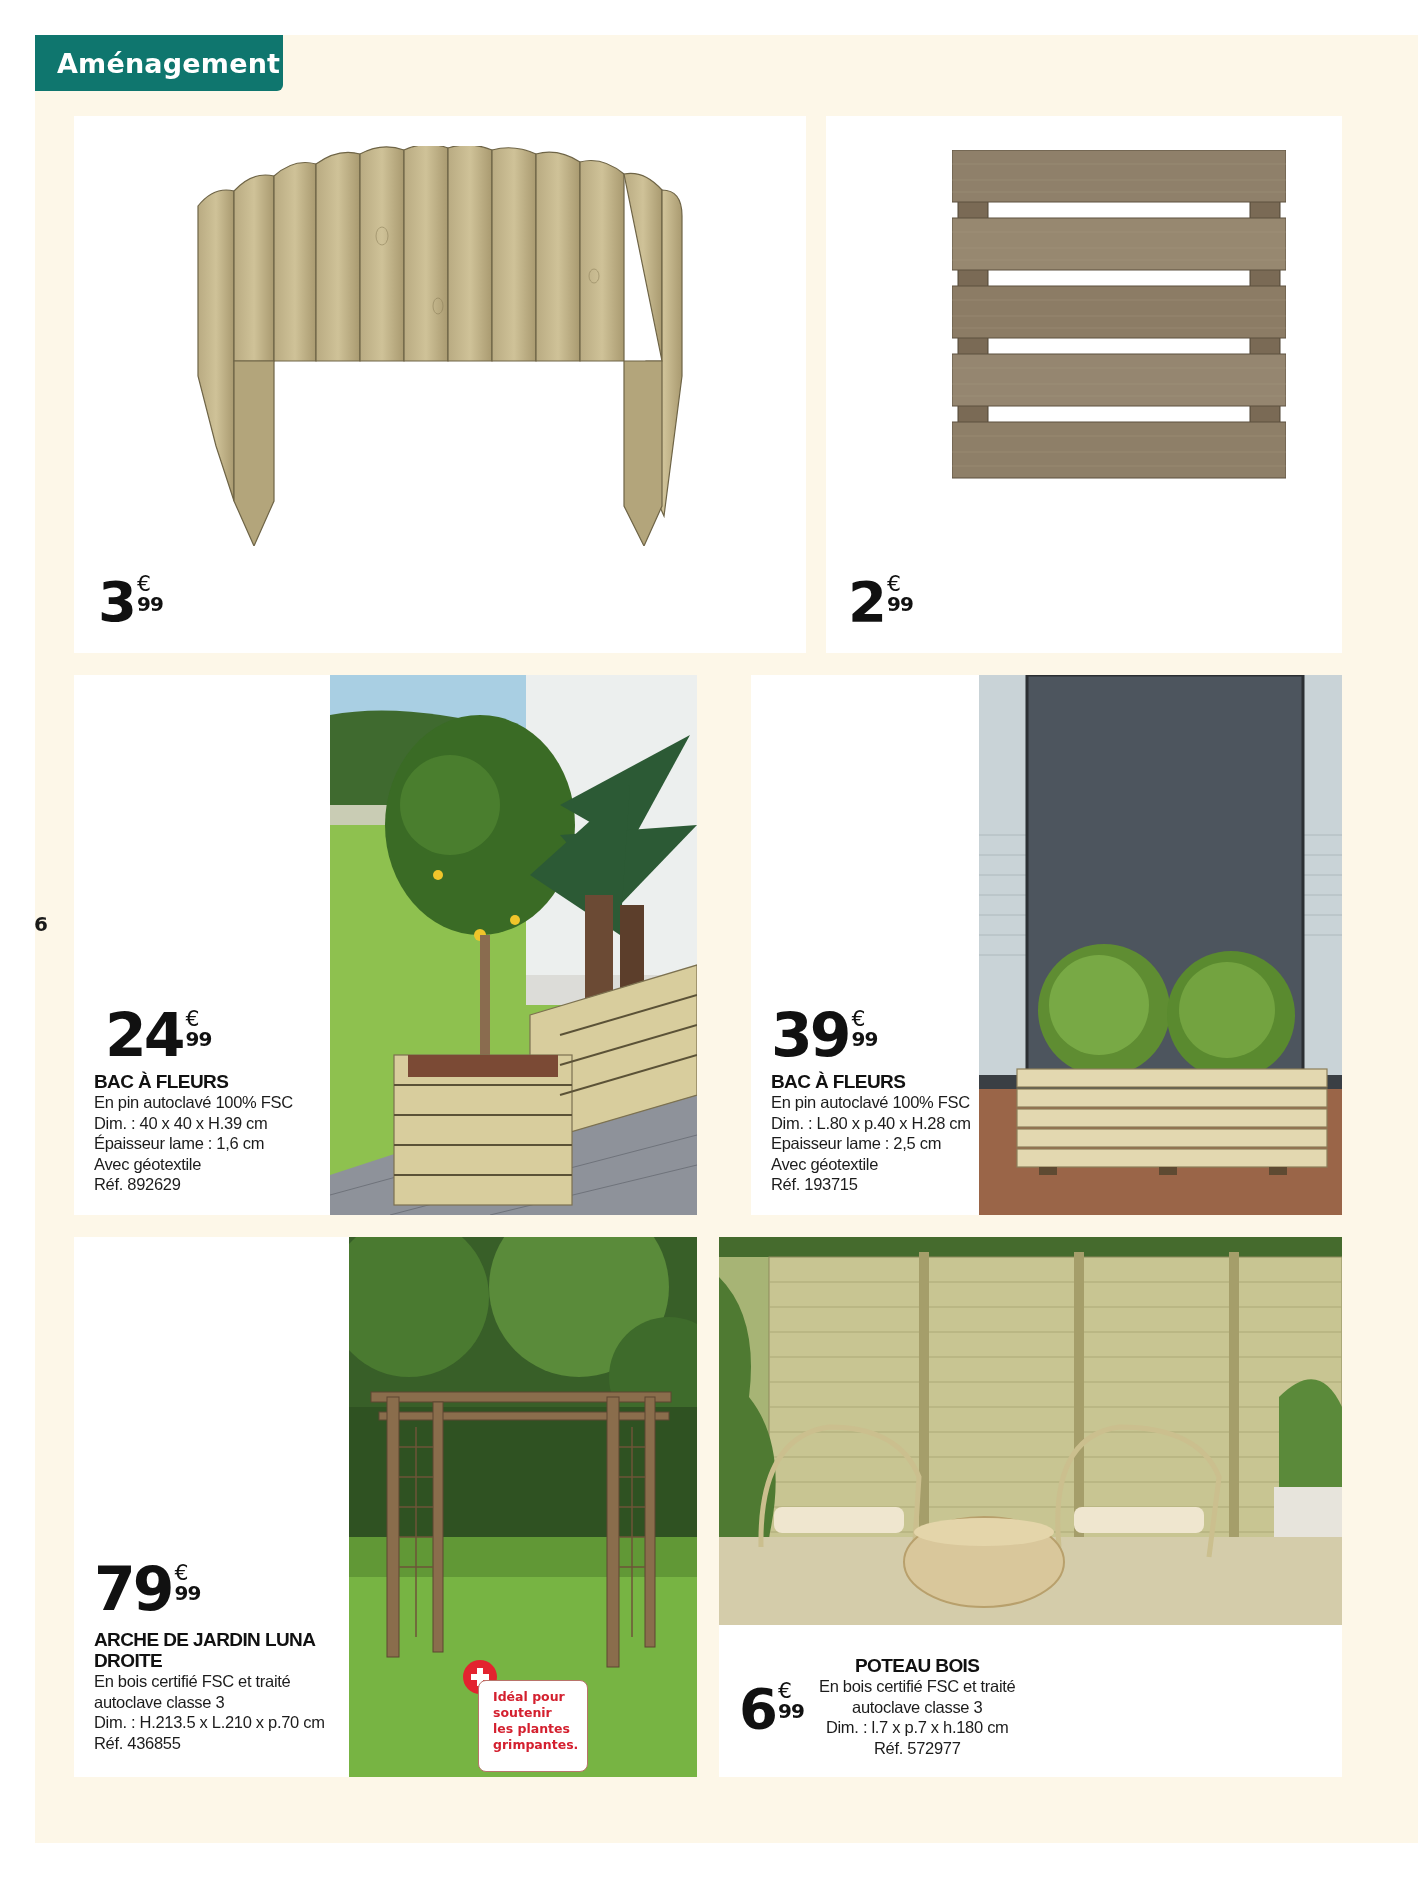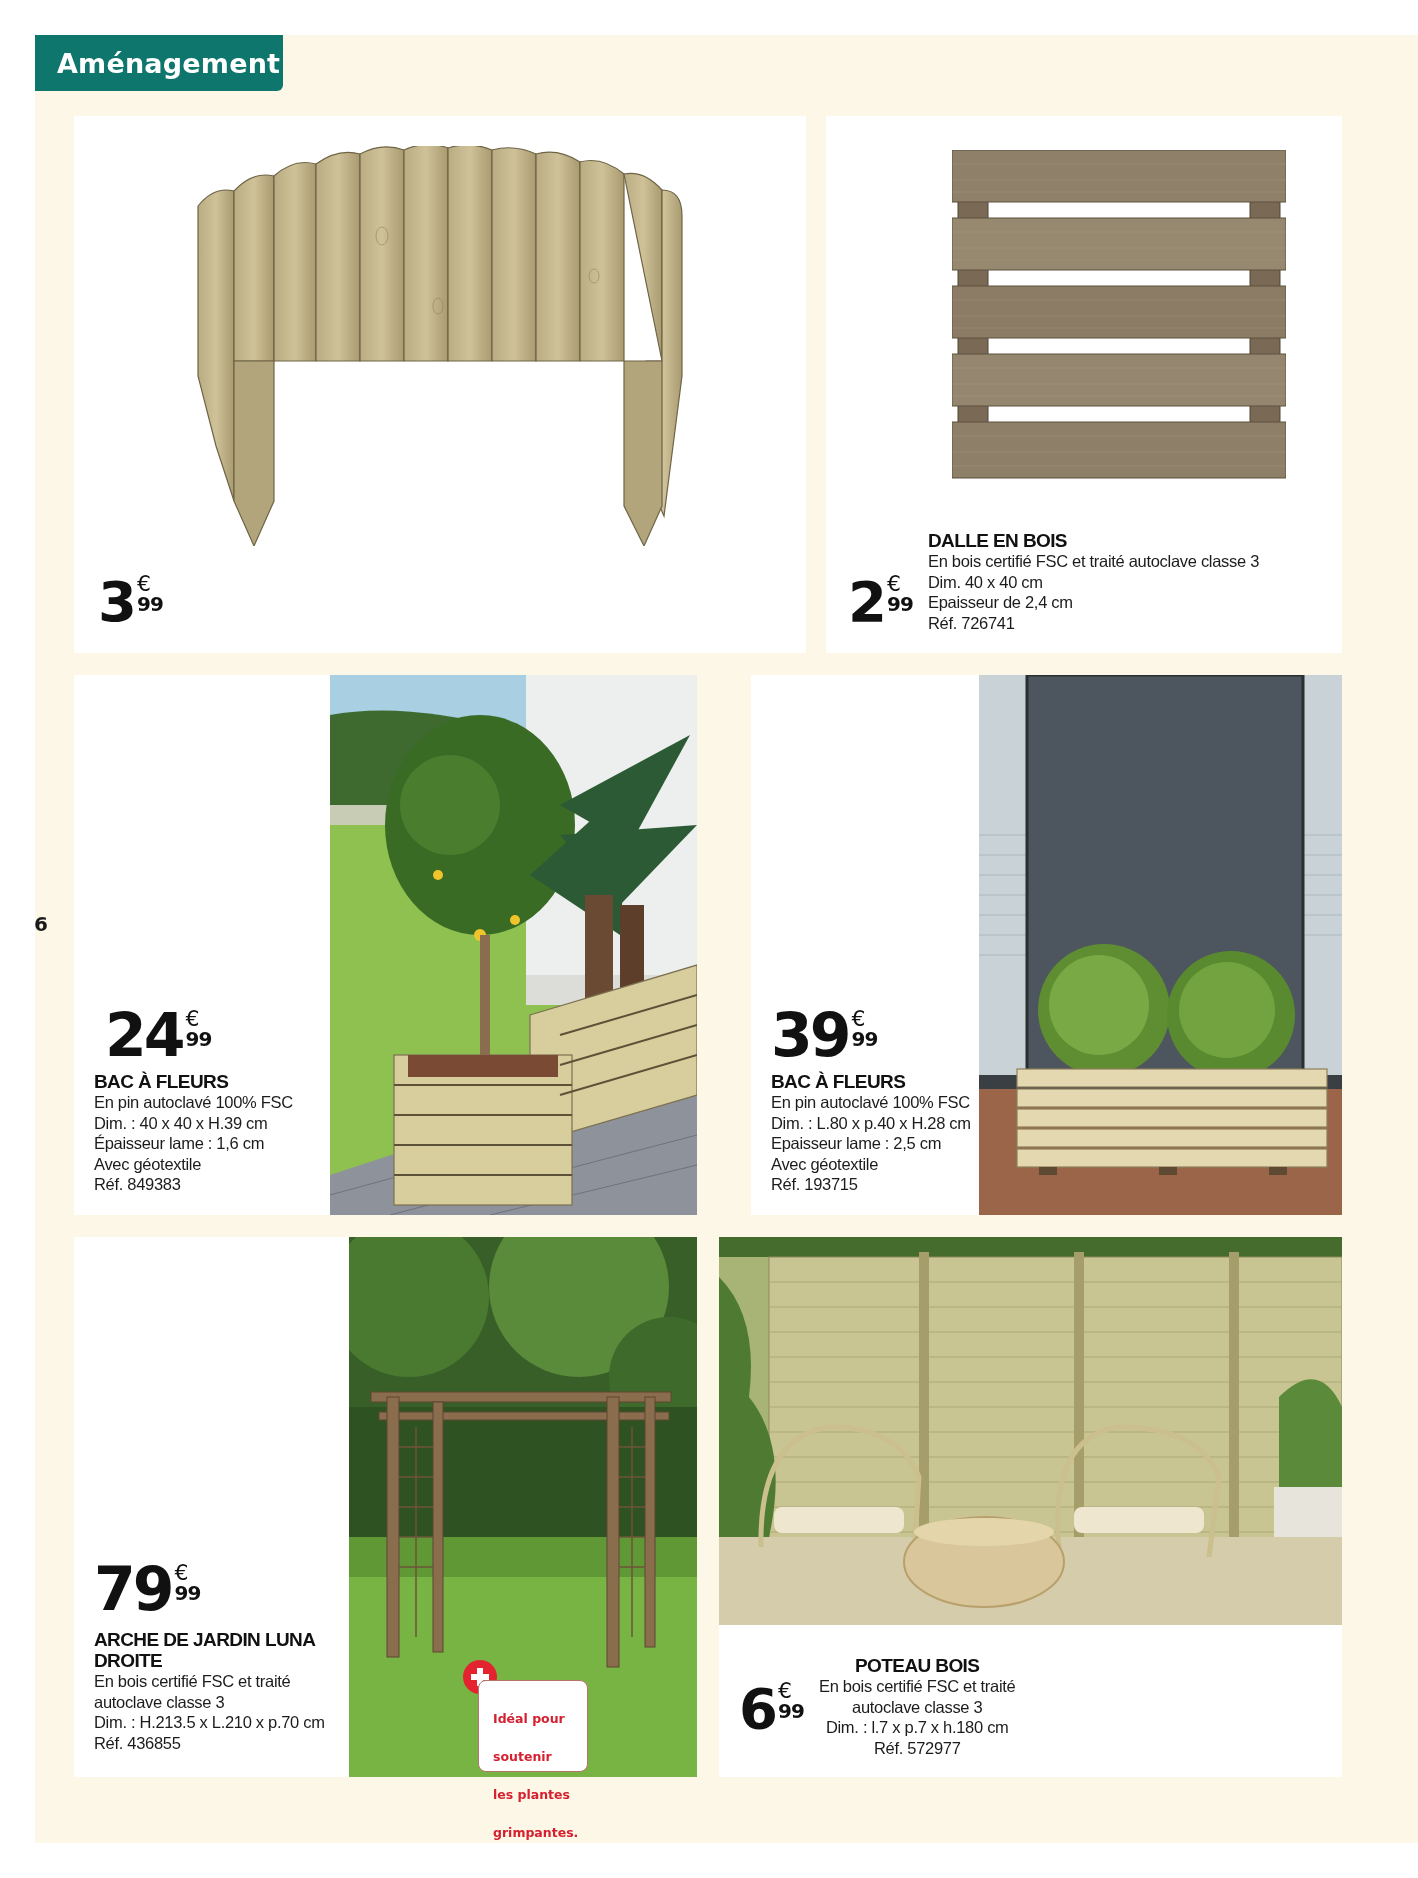--- a/index.html
+++ b/index.html
@@ -17,21 +17,21 @@
   .title { font-family: "Liberation Sans", sans-serif; font-weight: bold; font-size: 19px; letter-spacing: -0.6px; line-height: 21px; text-transform: uppercase; color: #111; }
   .desc { font-family: "Liberation Sans", sans-serif; font-size: 16.5px; line-height: 20.5px; color: #1c1c1c; letter-spacing: -0.3px; }
 
   .price { position: absolute; display: flex; align-items: flex-start; }
   .price .int { font-family: "DejaVu Sans", sans-serif; font-weight: bold; color: #111; letter-spacing: -3px; line-height: 1; }
   .price .side { display: flex; flex-direction: column; align-items: flex-start; margin-left: 3px; }
   .price .cur { font-family: "DejaVu Sans", sans-serif; font-size: 22px; line-height: 20px; color: #111; }
   .price .dec { font-family: "DejaVu Sans", sans-serif; font-weight: bold; font-size: 20px; line-height: 20px; color: #111; letter-spacing: -1px; }
 
   .callout { position: absolute; left: 478px; top: 1680px; width: 110px; height: 92px; background: #fff; border: 1.5px solid #b8746a; border-radius: 8px; padding: 8px 8px 0 14px; }
-  .callout span { display: block; color: #d4202f; font-family: "DejaVu Sans", sans-serif; font-weight: bold; font-size: 12.5px; line-height: 16px; margin-top: 22px; }
+  .callout span { display: block; color: #d4202f; font-family: "DejaVu Sans", sans-serif; font-weight: bold; font-size: 12.5px; line-height: 16px; }
   .plus-badge { position: absolute; left: 463px; top: 1660px; width: 34px; height: 34px; border-radius: 50%; background: #e3232f; display: flex; align-items: center; justify-content: center; }
 </style>
 </head>
 <body>
 
 <div class="page-bg"></div>
 
 <div class="section-tag">
   <span>Aménagement</span>
 </div>
@@ -110,44 +110,37 @@
         <line x1="0" y1="316" x2="334" y2="316"></line>
     </g>
   </svg>
   <div class="price" style="left:22px; top:458px;">
     <span class="int" style="font-size:56px;">2</span>
     <span class="side">
       <span class="cur">€</span>
       <span class="dec">99</span>
     </span>
   </div>
-  <div style="position:absolute; left:102px; top:414px;">
-    <div class="title">DALLE EN BOIS</div>
-    <div class="desc">En bois certifié FSC et traité autoclave classe 3</div>
-    <div class="desc">Dim. 40 x 40 cm</div>
-    <div class="desc">Epaisseur de 2,4 cm</div>
-    <div class="desc">Réf. 726741</div>
-  </div>
 </div>
 
 <div class="card" style="left:74px; top:675px; width:256px; height:540px;">
   <div class="price" style="left:31px; top:330px;">
     <span class="int" style="font-size:60px;">24</span>
     <span class="side" style="margin-top:4px;">
       <span class="cur">€</span>
       <span class="dec">99</span>
     </span>
   </div>
   <div style="position:absolute; left:20px; top:396px;">
     <div class="title">BAC À FLEURS</div>
     <div class="desc">En pin autoclavé 100% FSC</div>
     <div class="desc">Dim. : 40 x 40 x H.39 cm</div>
     <div class="desc">Épaisseur lame : 1,6 cm</div>
     <div class="desc">Avec géotextile</div>
-    <div class="desc">Réf. 849383</div>
+    <div class="desc">Réf. 892629</div>
   </div>
 </div>
 <div class="photo" style="left:330px; top:675px; width:367px; height:540px;">
   <svg width="367" height="540" viewBox="0 0 367 540">
     <rect width="367" height="540" fill="#a9cfe3"></rect>
     <path d="M0,40 Q80,25 200,60 L200,140 L0,140 Z" fill="#3f6a2f"></path>
     <rect x="0" y="130" width="200" height="20" fill="#c9ccb4"></rect>
     <rect x="0" y="150" width="367" height="390" fill="#8ec14f"></rect>
     <rect x="196" y="0" width="171" height="330" fill="#ecefee"></rect>
     <rect x="196" y="300" width="171" height="30" fill="#dcdcd8"></rect>

